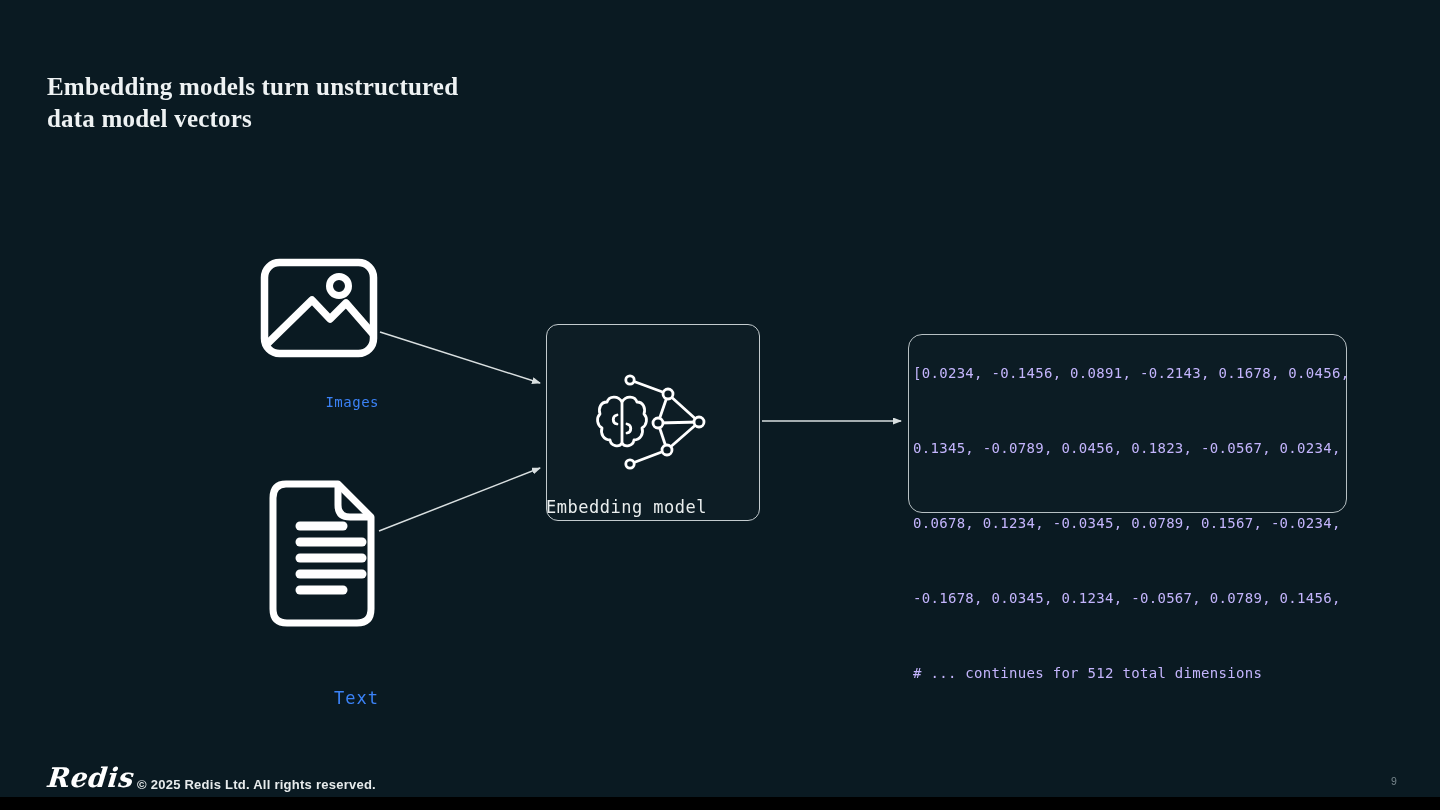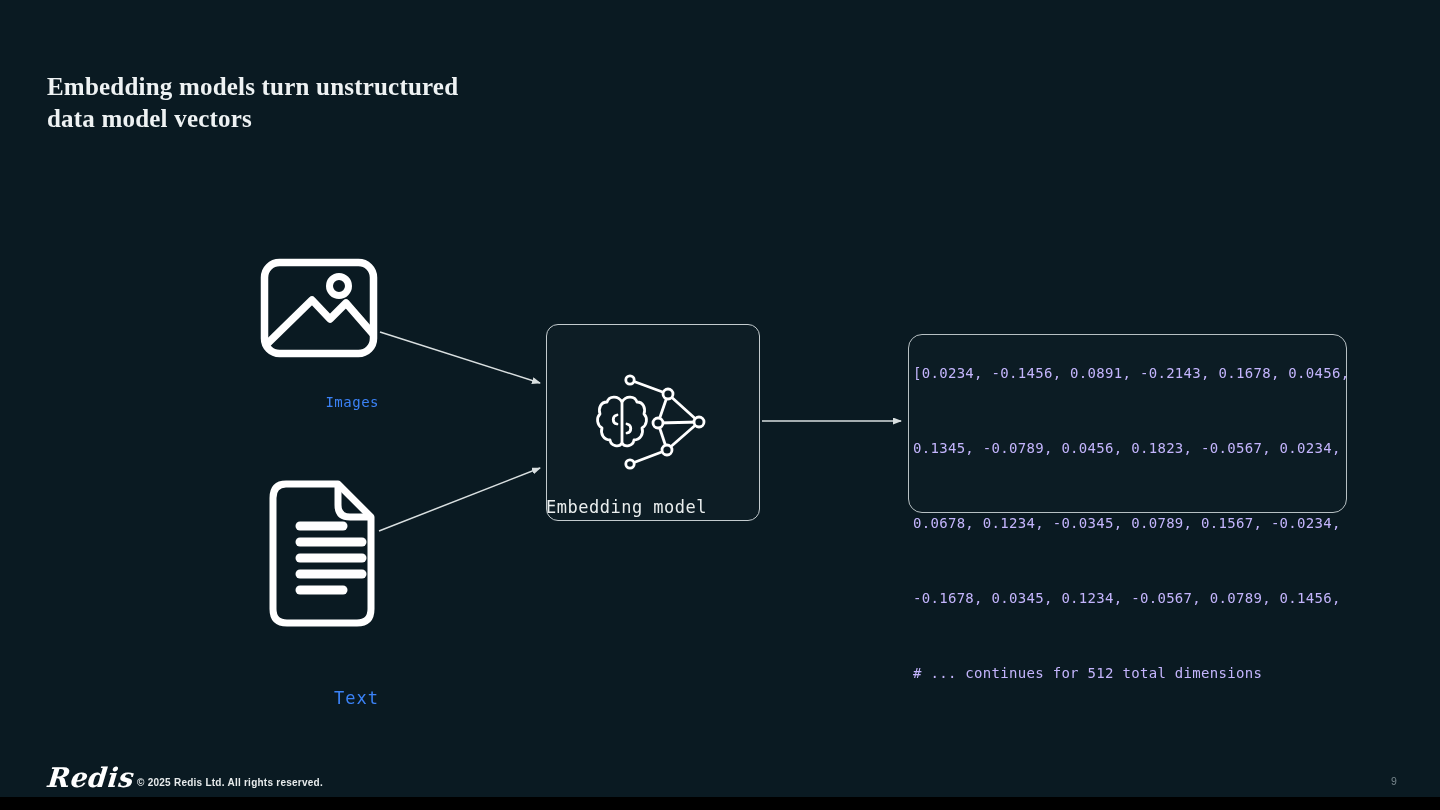--- a/index.html
+++ b/index.html
@@ -74,21 +74,21 @@
     font-family: "DejaVu Serif", serif;
     font-style: italic;
     font-weight: 700;
     font-size: 27px;
     letter-spacing: 0.5px;
     color: #ffffff;
     transform: skewX(-6deg);
   }
   .footer-copy {
     left: 137px; top: 777px;
-    font-size: 10px;
+    font-size: 13px;
     font-weight: 600;
     letter-spacing: 0.25px;
     color: #e7ebec;
   }
   .page-number {
     left: 1376px; top: 775px;
     width: 36px;
     font-size: 10.5px;
     color: #76848b;
     text-align: center;

